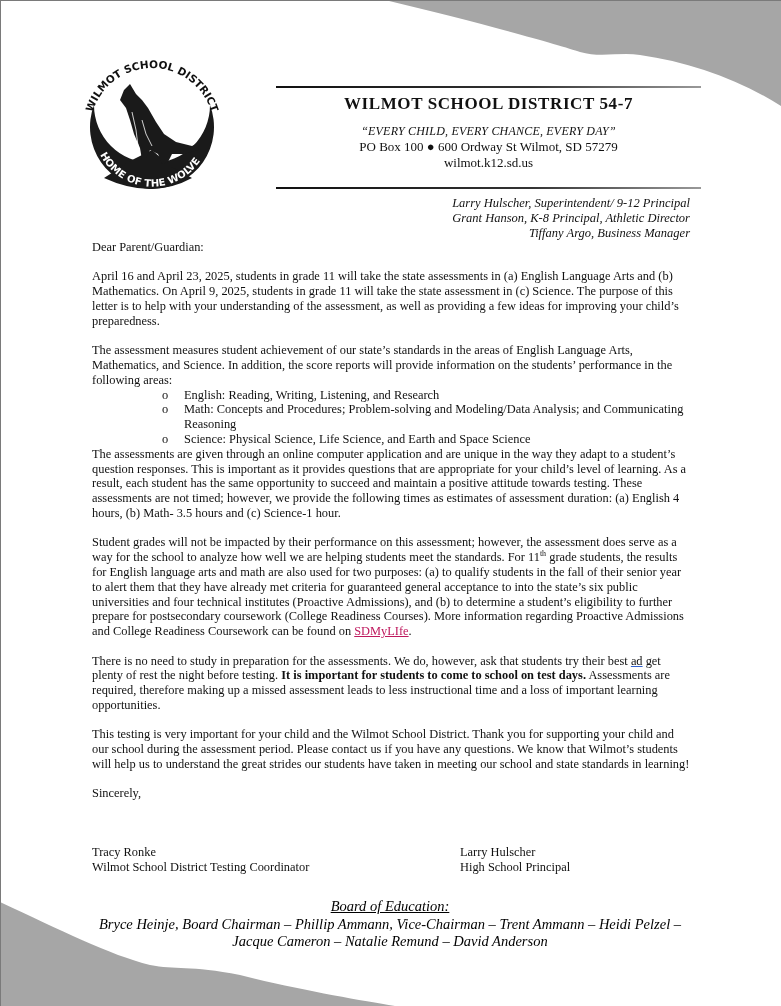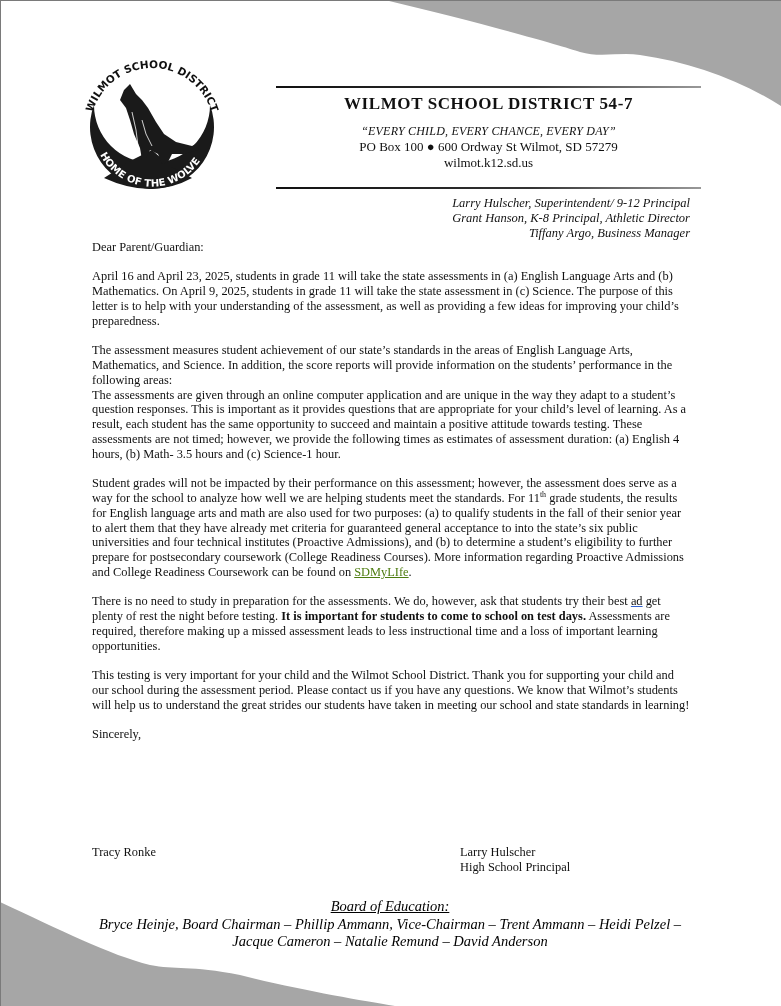--- a/index.html
+++ b/index.html
@@ -29,21 +29,21 @@
 
   .staff { position: absolute; right: 91px; top: 196px; text-align: right; font-style: italic; font-size: 12.5px; line-height: 15px; }
 
   .body { position: absolute; left: 92px; top: 240px; width: 600px; font-size: 12.4px; line-height: 14.8px; }
   .body p { margin: 0 0 14.6px 0; }
   .body p.tight { margin-bottom: 0; }
   .bullets { list-style: none; margin: 0; padding: 0 0 0 70px; }
   .bullets li { position: relative; padding-left: 22px; }
   .bullets li::before { content: "o"; position: absolute; left: 0; top: 0; }
   sup { font-size: 8px; line-height: 0; }
-  a.link { color: #4d7c0f; text-decoration: underline; }
+  a.link { color: #be185d; text-decoration: underline; }
   .squiggle { text-decoration: underline; text-decoration-color: #3060d0; text-align: right; }
 
   .sig { position: absolute; top: 845px; font-size: 12.4px; line-height: 14.8px; }
   .sig.left { left: 92px; }
   .sig.right { left: 460px; }
 
   .board { position: absolute; left: 90px; top: 898px; width: 600px; text-align: center; color: #000000; font-style: italic; font-size: 14.5px; line-height: 17.5px; }
   .board-title { text-decoration: underline; }
 </style>
 </head>
@@ -91,29 +91,35 @@
 <div class="staff">
   <div>Larry Hulscher, Superintendent/ 9-12 Principal</div>
   <div>Grant Hanson, K-8 Principal, Athletic Director</div>
   <div>Tiffany Argo, Business Manager</div>
 </div>
 
 <div class="body">
   <p>Dear Parent/Guardian:</p>
   <p>April 16 and April 23, 2025, students in grade 11 will take the state assessments in (a) English Language Arts and (b) Mathematics. On April 9, 2025, students in grade 11 will take the state assessment in (c) Science.  The purpose of this letter is to help with your understanding of the assessment, as well as providing a few ideas for improving your child’s preparedness.</p>
   <p class="tight">The assessment measures student achievement of our state’s standards in the areas of English Language Arts, Mathematics, and Science. In addition, the score reports will provide information on the students’ performance in the following areas:</p>
+  <ul class="bullets">
+    <li>English: Reading, Writing, Listening, and Research</li>
+    <li>Math: Concepts and Procedures; Problem-solving and Modeling/Data Analysis; and Communicating Reasoning</li>
+    <li>Science: Physical Science, Life Science, and Earth and Space Science</li>
+  </ul>
   <p>The assessments are given through an online computer application and are unique in the way they adapt to a student’s question responses. This is important as it provides questions that are appropriate for your child’s level of learning. As a result, each student has the same opportunity to succeed and maintain a positive attitude towards testing. These assessments are not timed; however, we provide the following times as estimates of assessment duration: (a) English 4 hours, (b) Math- 3.5 hours and (c) Science-1 hour.</p>
   <p><span>Student grades will not be impacted by their performance on this assessment; however, the assessment does serve as a way for the school to analyze how well we are helping students meet the standards.  For 11</span><sup>th</sup><span> grade students, the results for English language arts and math are also used for two purposes: (a) to qualify students in the fall of their senior year to alert them that they have already met criteria for guaranteed general acceptance to into the state’s six public universities and four technical institutes (Proactive Admissions), and (b) to determine a student’s eligibility to further prepare for postsecondary coursework (College Readiness Courses).  More information regarding Proactive Admissions and College Readiness Coursework can be found on </span><a class="link" href="#">SDMyLIfe</a><span>.</span></p>
   <p><span>There is no need to study in preparation for the assessments. We do, however, ask that students try their best </span><span class="squiggle">ad</span><span> get plenty of rest the night before testing. </span><b>It is important for students to come to school on test days.</b><span> Assessments are required, therefore making up a missed assessment leads to less instructional time and a loss of important learning opportunities.</span></p>
   <p>This testing is very important for your child and the Wilmot School District. Thank you for supporting your child and our school during the assessment period. Please contact us if you have any questions. We know that Wilmot’s students will help us to understand the great strides our students have taken in meeting our school and state standards in learning!</p>
   <p>Sincerely,</p>
 </div>
 
 <div class="sig left">
   <div>Tracy Ronke</div>
+  <div>Wilmot School District Testing Coordinator</div>
 </div>
 <div class="sig right">
   <div>Larry Hulscher</div>
   <div>High School Principal</div>
 </div>
 
 <div class="board">
   <div class="board-title">Board of Education:</div>
   <div>Bryce Heinje, Board Chairman – Phillip Ammann, Vice-Chairman – Trent Ammann – Heidi Pelzel – Jacque Cameron – Natalie Remund – David Anderson</div>
 </div>

